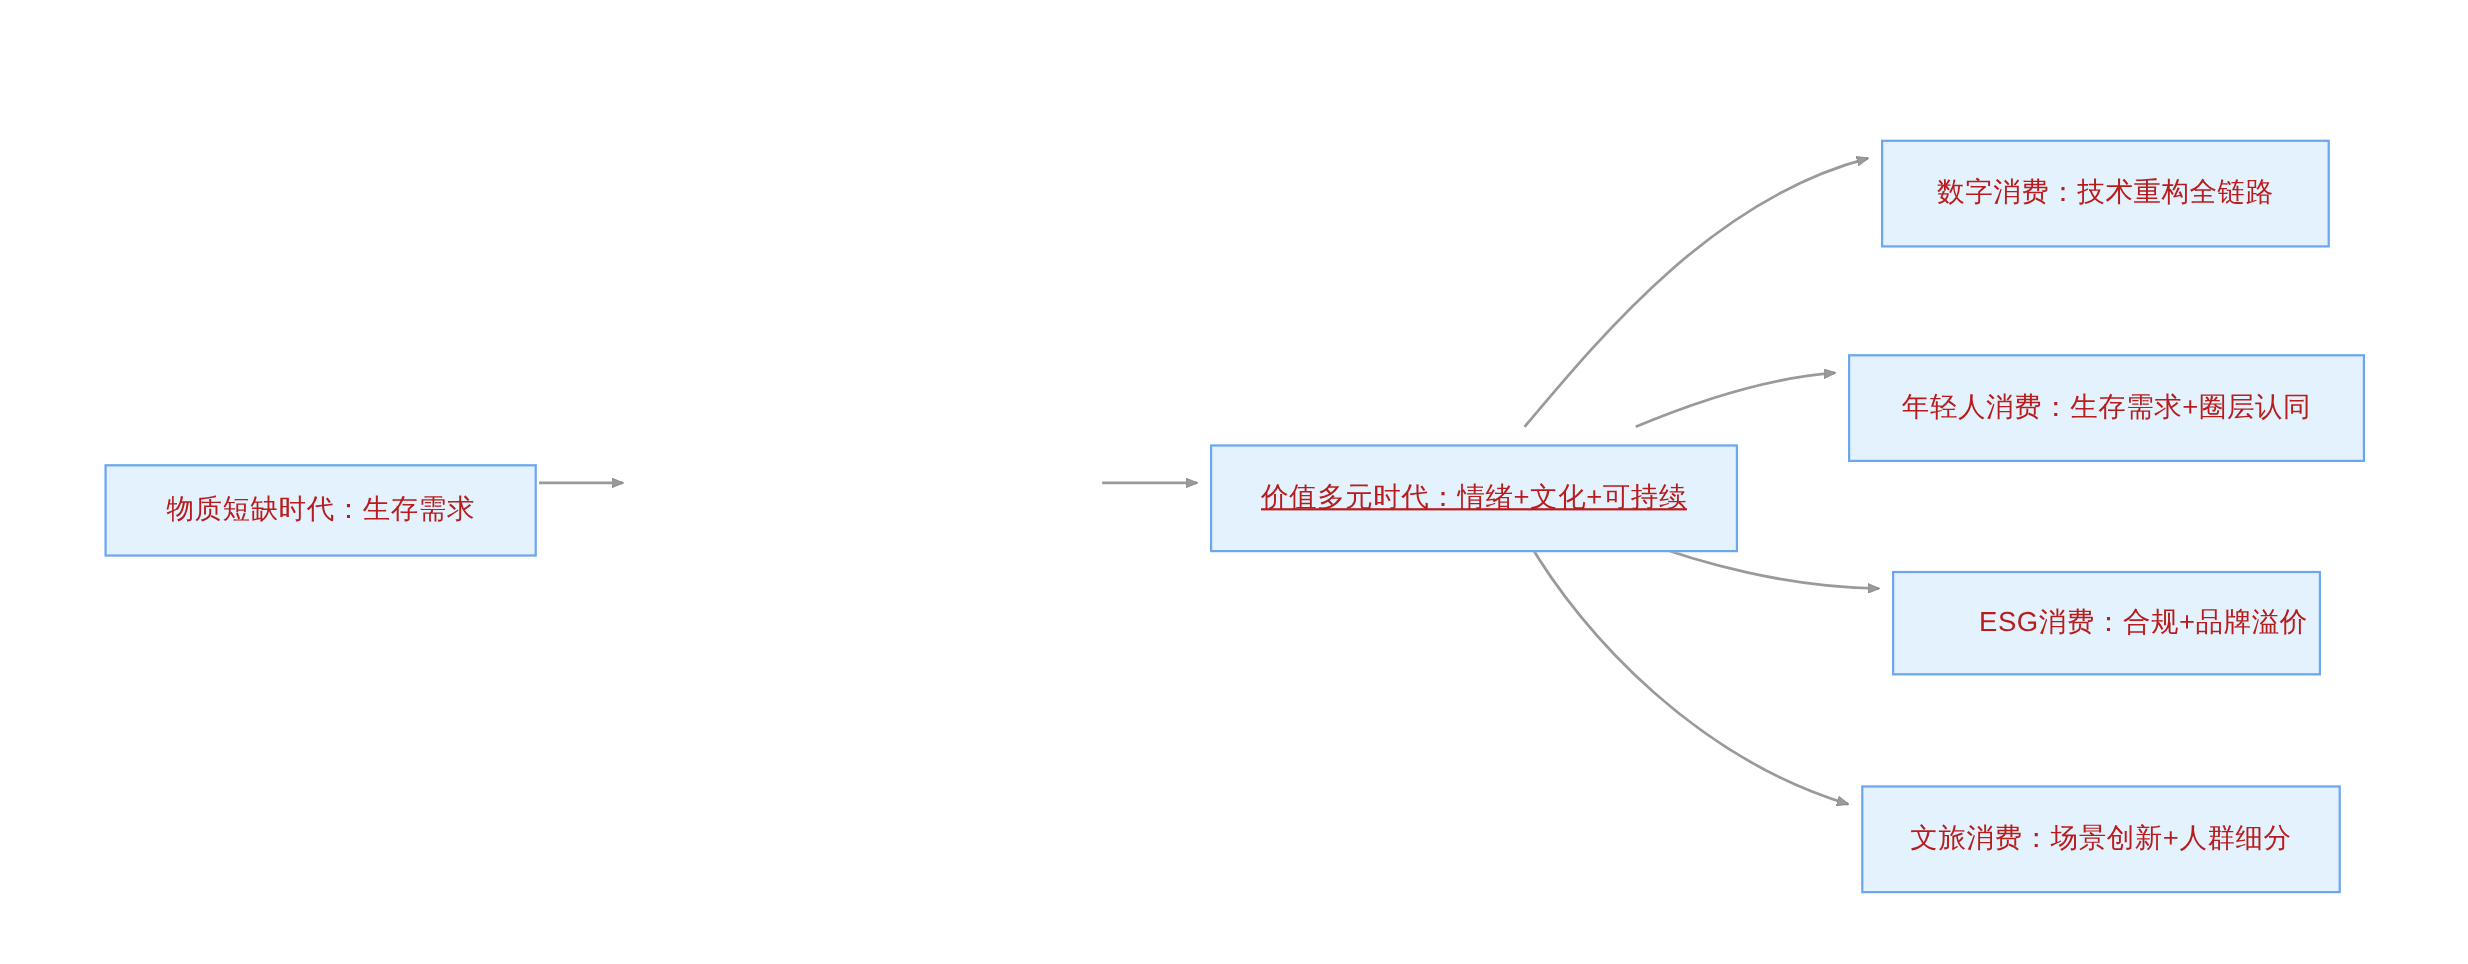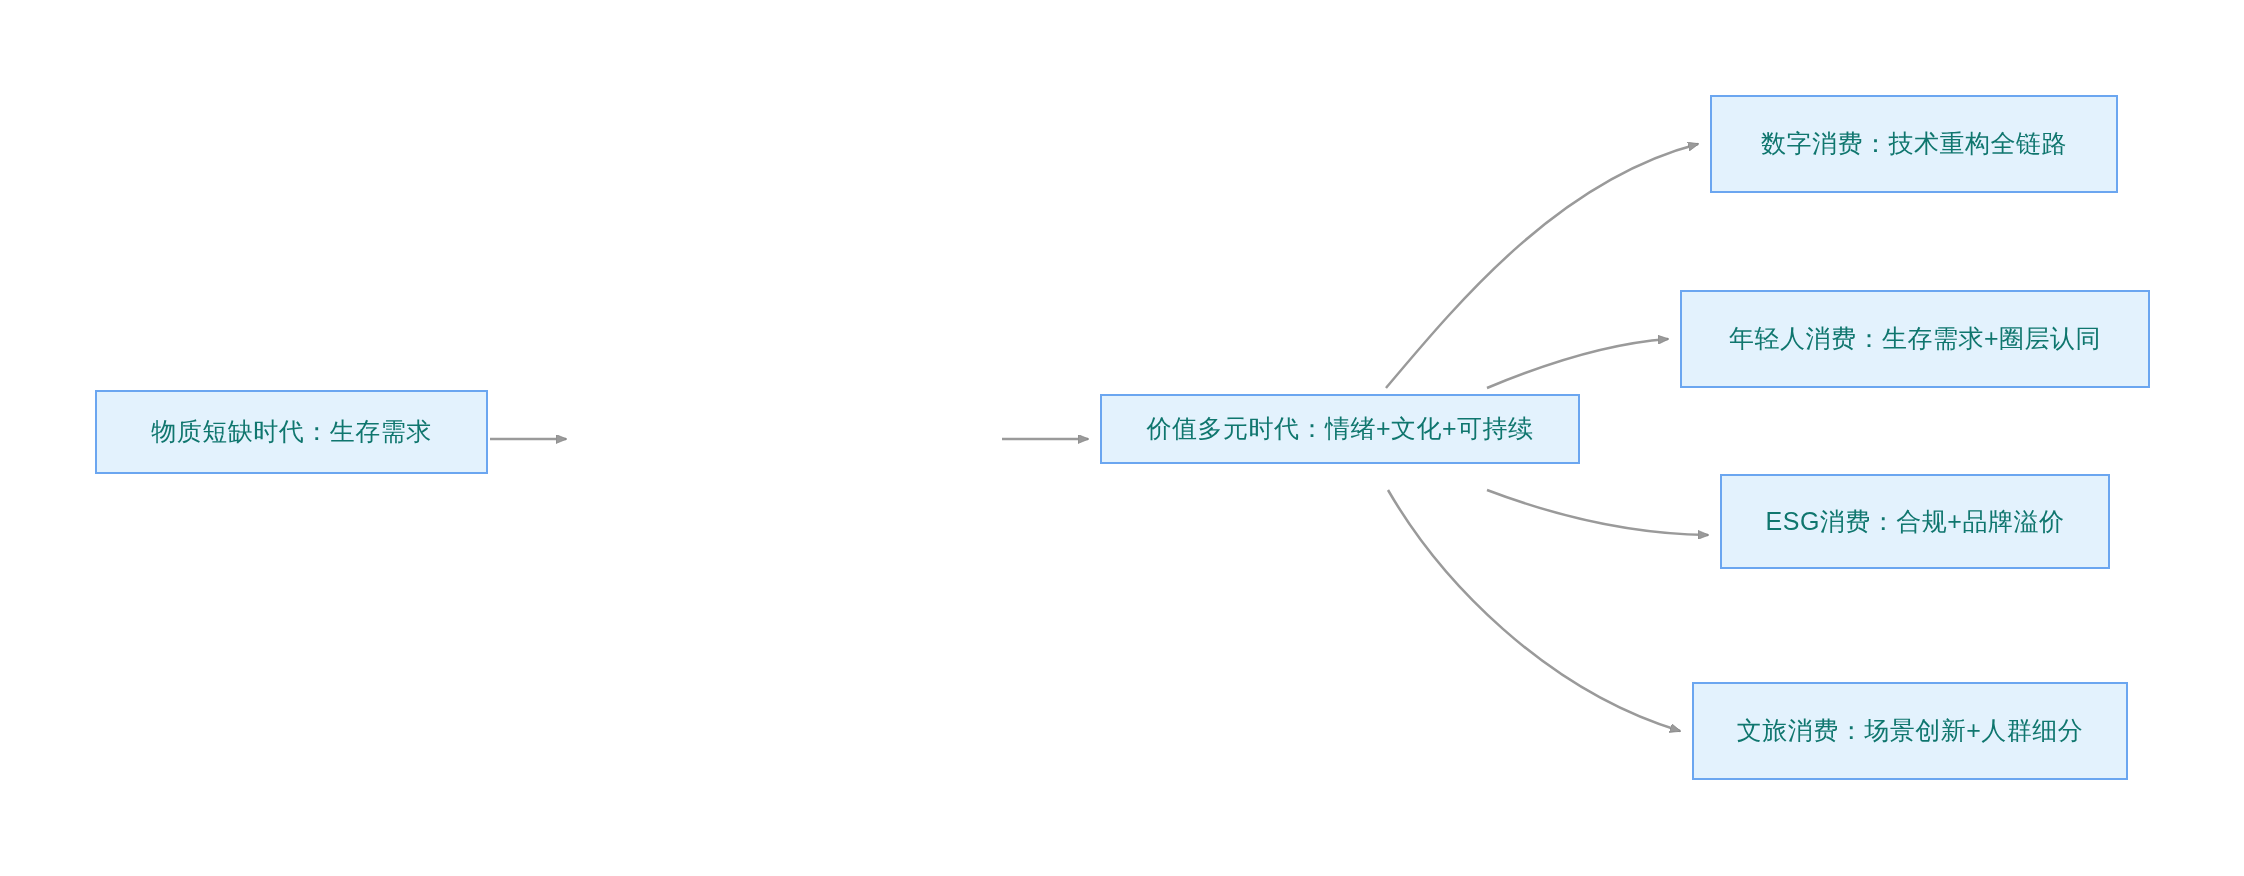--- a/index.html
+++ b/index.html
@@ -28,26 +28,27 @@
   }
   .node {
     position: absolute;
     box-sizing: border-box;
     background: #E3F2FD;
     border: 2px solid #6BA6F0;
     display: flex;
     align-items: center;
     justify-content: center;
     text-align: center;
-    color: #0f766e;
+    color: #b91c1c;
     font-size: 25px;
     line-height: 1.35;
     letter-spacing: 0.5px;
     font-weight: 400;
     padding: 4px 10px;
+    margin-top: 32px;
   }
   .node-label {
     display: block;
     white-space: nowrap;
   }
 </style>
 </head>
 <body>
 
 <div id="canvas">
@@ -70,33 +71,33 @@
     <path d="M 1487 490 C 1545 512, 1625 534, 1708 535" fill="none" stroke="#9A9A9A" stroke-width="2.5" marker-end="url(#arrowhead)"></path>
 
     <path d="M 1388 490 C 1440 580, 1545 690, 1680 731" fill="none" stroke="#9A9A9A" stroke-width="2.5" marker-end="url(#arrowhead)"></path>
   </svg>
 
   <div class="node" style="left:95px; top:390px; width:393px; height:84px;">
     <span class="node-label">物质短缺时代：生存需求</span>
   </div>
 
 
-  <div class="node" style="left:1100px; top:394px; width:480px; height:70px;">
+  <div class="node" style="left:1100px; top:372px; width:480px; height:98px;text-decoration:underline;">
     <span class="node-label">价值多元时代：情绪+文化+可持续</span>
   </div>
 
   <div class="node" style="left:1710px; top:95px; width:408px; height:98px;">
     <span class="node-label">数字消费：技术重构全链路</span>
   </div>
 
   <div class="node" style="left:1680px; top:290px; width:470px; height:98px;">
     <span class="node-label">年轻人消费：生存需求+圈层认同</span>
   </div>
 
-  <div class="node" style="left:1720px; top:474px; width:390px; height:95px;">
+  <div class="node" style="left:1720px; top:487px; width:390px; height:95px;justify-content:flex-end;">
     <span class="node-label">ESG消费：合规+品牌溢价</span>
   </div>
 
   <div class="node" style="left:1692px; top:682px; width:436px; height:98px;text-align:center;">
     <span class="node-label">文旅消费：场景创新+人群细分</span>
   </div>
 
 </div>
 
 </body></html>

